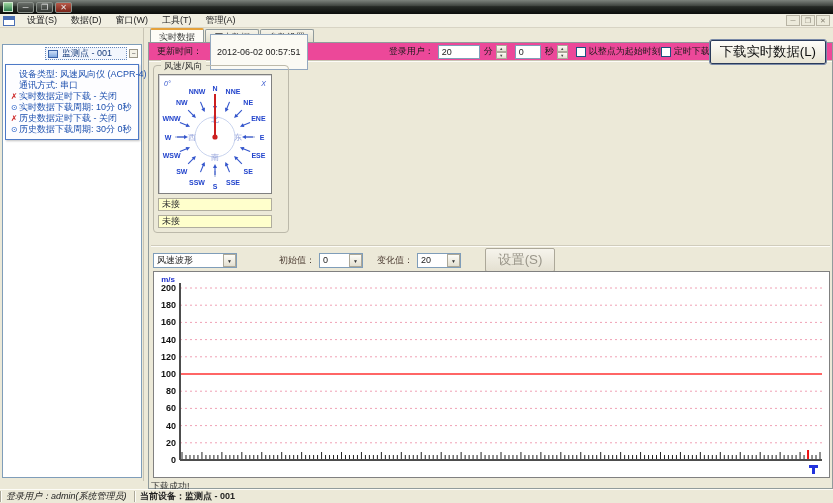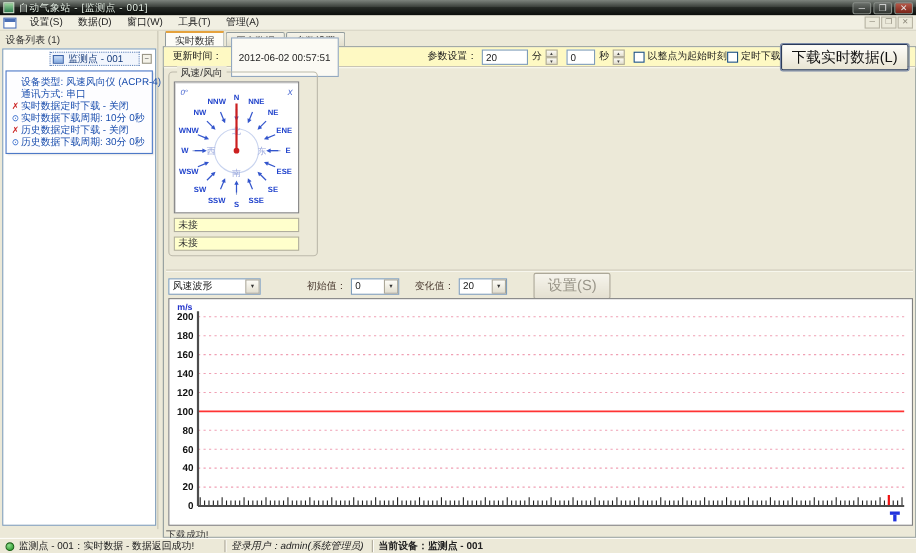--- a/index.html
+++ b/index.html
@@ -46,21 +46,21 @@
 
   
   .main { position:absolute; left:148px; top:28px; width:685px; height:461px; }
   .tabs { height:14px; display:flex; padding-left:2px; align-items:flex-end; }
   .tab { border:1px solid #919b9c; border-bottom:none; background:linear-gradient(#f6f4ea,#e2dfcd);
     padding:1px 8px 0; margin-right:1px; border-radius:2px 2px 0 0; height:13px; color:#333; }
   .tab.active { background:#fdfcf7; height:14px; position:relative; z-index:2; border-top:2px solid #e5a23c; }
   .pane { position:absolute; left:0; top:14px; right:0; bottom:0; border:1px solid #919b9c; background:#ece9d8; }
 
   .toolbar { height:18px; display:flex; align-items:center; padding:0 4px; border-bottom:1px solid #c9c5b5;
-    box-shadow:0 1px 0 #fdfcf7; background:#fef9c3; justify-content:space-between; }
+    box-shadow:0 1px 0 #fdfcf7; background:#ec4899; justify-content:space-between; }
   .tb-left, .tb-right { display:flex; align-items:center; }
   .dt-box { border:1px solid #93a8bf; background:#fbfaf4; padding:12px 6px; margin-left:4px; color:#222; }
   .tb-label { margin:0 4px; }
   .spin-box { border:1px solid #7f9db9; background:#fff; height:14px; display:flex; align-items:center;
     padding:0 3px; justify-content:space-between; }
   .spin-box.w1 { width:42px; } .spin-box.w2 { width:26px; }
   .spin-unit { margin:0 3px 0 4px; }
   .spinner { width:11px; height:14px; display:flex; flex-direction:column; margin-right:8px; }
   .spin-arrow { flex:1; border:1px solid #aca899; background:linear-gradient(#fdfcf7,#e3dfd0); font-size:4px;
     line-height:5px; text-align:center; color:#444; }
@@ -122,21 +122,20 @@
   .sb-seg { padding:0 5px; white-space:nowrap; overflow:hidden; display:flex; align-items:center; color:#222; }
   .sb-seg.s1 { width:204px; } .sb-seg.s2 { width:133px;font-style:italic; } .sb-seg.s3 { flex:1;font-weight:bold; }
   .sb-div { width:1px; height:11px; background:#aca899; box-shadow:1px 0 0 #fdfcf7; }
   .ok-dot { width:8px; height:8px; border-radius:50%; background:radial-gradient(circle at 35% 30%,#8fe08f,#1f8f1f); border:1px solid #166016; margin-right:4px; flex:0 0 8px; }
 </style>
 </head>
 <body>
 
 <div class="titlebar">
   <div class="app-icon"></div>
-  <div class="title-text">自动气象站 - [监测点 - 001]</div>
   <div class="win-btns">
     <div class="win-btn">─</div>
     <div class="win-btn">❐</div>
     <div class="win-btn close">✕</div>
   </div>
 </div>
 
 <div class="menubar">
   <div class="mdi-icon"></div>
   <div class="menu-item">设置(S)</div>
@@ -144,21 +143,20 @@
   <div class="menu-item">窗口(W)</div>
   <div class="menu-item">工具(T)</div>
   <div class="menu-item">管理(A)</div>
   <div class="menu-spacer"></div>
   <div class="mdi-btn">─</div>
   <div class="mdi-btn">❐</div>
   <div class="mdi-btn">✕</div>
 </div>
 
 <div class="sidebar">
-  <div class="sidebar-header">设备列表 (1)</div>
   <div class="tree">
     <div class="tree-item">
       <div class="device-icon"></div>
       <div class="tree-item-label">监测点 - 001</div>
     </div>
     <div class="collapse-btn">−</div>
     <div class="info-box">
       <div class="info-row">
           <span class="info-ic"></span>
           <span class="info-text">设备类型: 风速风向仪 (ACPR-4)</span>
@@ -195,21 +193,21 @@
   </div>
 
   <div class="pane">
 
     <div class="toolbar">
       <div class="tb-left">
         <span class="tb-label">更新时间：</span>
         <span class="dt-box">2012-06-02 00:57:51</span>
       </div>
       <div class="tb-right">
-        <span class="tb-label">参数设置：</span>
+        <span class="tb-label">登录用户：</span>
         <span class="spin-box w1">
           <span>20</span>
         </span>
         <span class="spin-unit">分</span>
         <span class="spinner">
           <span class="spin-arrow">▲</span>
           <span class="spin-arrow">▼</span>
         </span>
         <span class="spin-box w2">
           <span>0</span>
@@ -552,21 +550,17 @@
           <rect class="thumb" x="658" y="196" width="3" height="6"></rect>
         </g>
       </svg>
     </div>
 
     <div class="status-line">下载成功!</div>
   </div>
 </div>
 
 <div class="statusbar">
-  <div class="sb-seg s1">
-    <span class="ok-dot"></span>
-    <span>监测点 - 001：实时数据 - 数据返回成功!</span>
-  </div>
   <div class="sb-div"></div>
   <div class="sb-seg s2">登录用户：admin(系统管理员)</div>
   <div class="sb-div"></div>
   <div class="sb-seg s3">当前设备：监测点 - 001</div>
 </div>
 
 </body></html>

